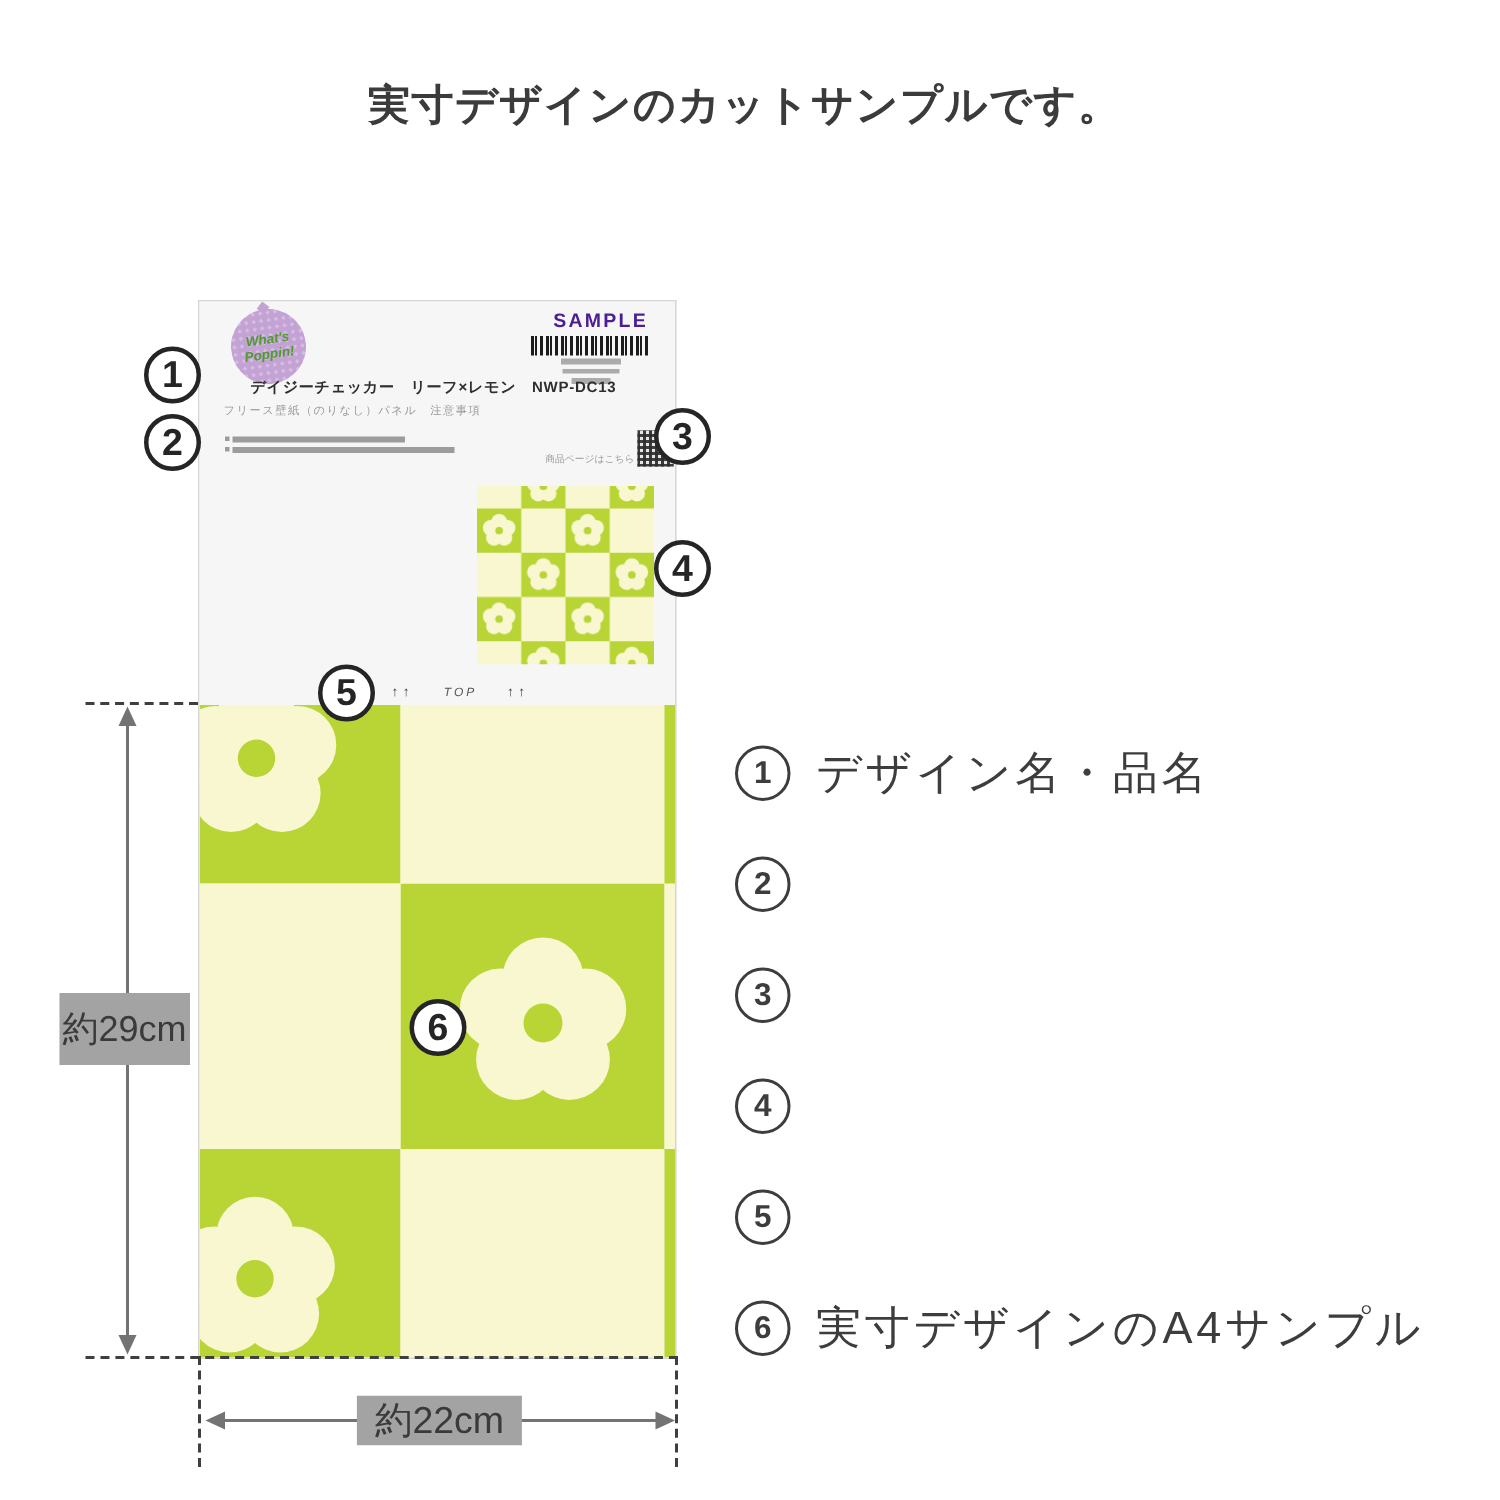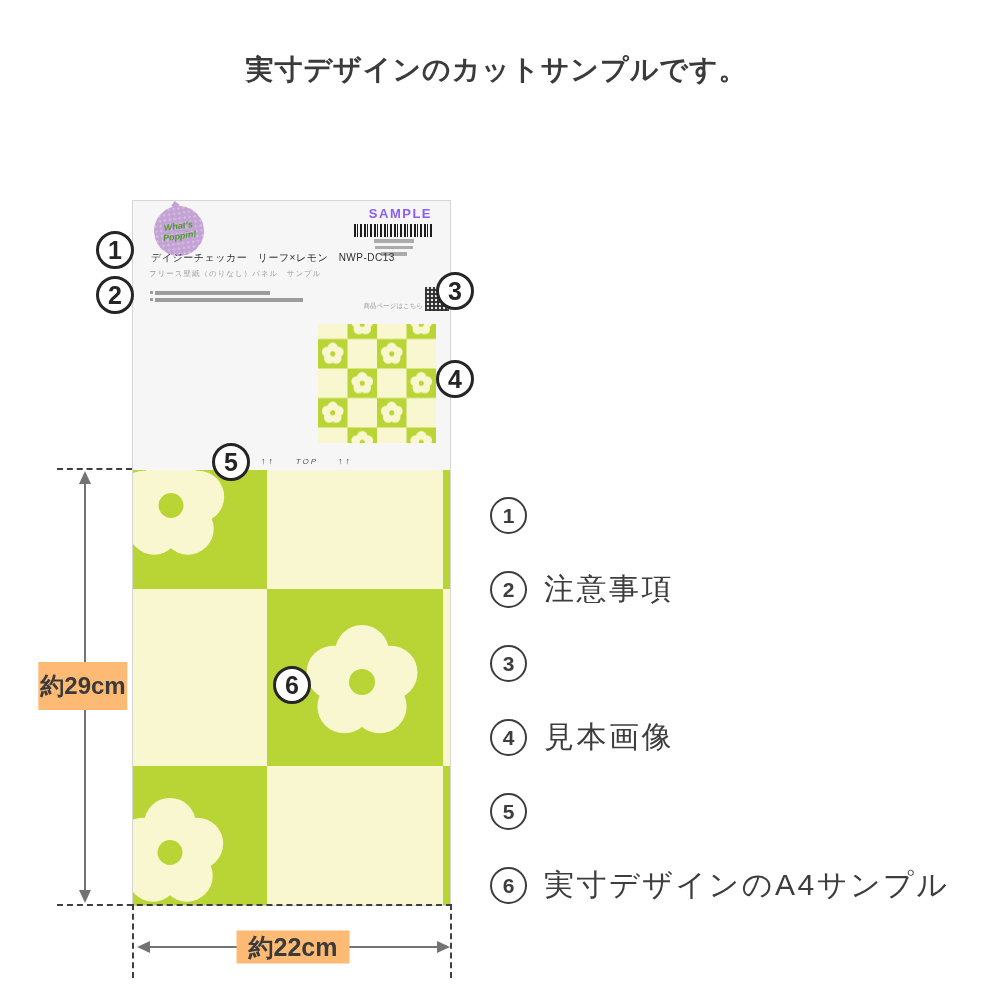--- a/index.html
+++ b/index.html
@@ -16,28 +16,28 @@
     background:#f6f6f6; border:1px solid #d6d6d6; }
   .label-area { position:absolute; left:0; top:0; width:317px; height:269px; background:#f6f6f6; }
   .logo { position:absolute; left:21px; top:5px; width:50px; height:50px; border-radius:50%;
     background-color:#c3a2d4;
     background-image:radial-gradient(#d6bbe3 1px, transparent 1.3px); background-size:5px 5px;
     transform:rotate(-8deg); display:flex; flex-direction:column; align-items:center; justify-content:center; }
   .logo::before { content:""; position:absolute; top:-4px; left:22px; width:6px; height:6px;
     background:#c3a2d4; transform:rotate(45deg); }
   .logo span { font-size:9px; line-height:10px; font-weight:bold; font-style:italic; color:#4f9c2e; }
   .sample-word { position:absolute; right:18px; top:5px; font-size:13px; font-weight:bold;
-    letter-spacing:1.5px; color:#8b5cf6; }
+    letter-spacing:1.5px; color:#4c1d95; }
   .barcode { position:absolute; left:221px; top:23px; width:80px; height:13px;
     background:repeating-linear-gradient(90deg,#1c1c1c 0 2px,#f6f6f6 2px 3px,#1c1c1c 3px 4px,#f6f6f6 4px 6px,#1c1c1c 6px 8px,#f6f6f6 8px 10px); }
   .bar-stack { position:absolute; left:239px; top:38px; width:44px; display:flex;
     flex-direction:column; align-items:center; gap:3px; }
   .bar-stack i { display:block; height:3.5px; background:#ababab; }
   .bar-stack i:nth-child(1){ width:40px; } .bar-stack i:nth-child(2){ width:38px; } .bar-stack i:nth-child(3){ width:26px; }
-  .product-name { position:absolute; left:18px; top:50px; font-size:10px; font-weight:normal;
+  .product-name { position:absolute; left:34px; top:50px; font-size:10px; font-weight:bold;
     color:#2e2e2e; letter-spacing:0.5px; white-space:nowrap; }
   .product-spec { position:absolute; left:16px; top:68px; font-size:7.5px; color:#9a9a9a;
     letter-spacing:1px; white-space:nowrap; }
   .redacted-group { position:absolute; left:17px; top:90px; display:flex; flex-direction:column; gap:3.5px; }
   .redacted-line { display:flex; align-items:center; gap:2px; }
   .redacted-line b { width:3px; height:3px; background:#9c9c9c; }
   .redacted-line i { display:block; height:3.5px; background:#9c9c9c; }
   .redacted-line:nth-child(1) i { width:115px; } .redacted-line:nth-child(2) i { width:148px; }
   .qr-caption { position:absolute; right:27px; top:101px; font-size:6.5px; color:#9a9a9a; }
   .qr-code { position:absolute; right:1px; top:86px; width:24px; height:24px;
@@ -58,21 +58,21 @@
   .c5 { left:212px; top:443px; } .c6 { left:273px; top:666px; }
   
   .dash-h { position:absolute; height:0; border-top:2px dashed #3f3f3f; }
   .dash-v { position:absolute; width:0; border-left:2px dashed #3f3f3f; }
   .dim-line { position:absolute; background:#737373; }
   .tri { position:absolute; width:0; height:0; }
   .tri-up   { left:79px; top:471px; border-left:6px solid transparent; border-right:6px solid transparent; border-bottom:13px solid #737373; }
   .tri-down { left:79px; top:890px; border-left:6px solid transparent; border-right:6px solid transparent; border-top:13px solid #737373; }
   .tri-left { left:137px; top:941px; border-top:6px solid transparent; border-bottom:6px solid transparent; border-right:13px solid #737373; }
   .tri-right{ left:437px; top:941px; border-top:6px solid transparent; border-bottom:6px solid transparent; border-left:13px solid #737373; }
-  .dim-label { position:absolute; background:#fdba74; color:#3a3a3a; font-weight:700; white-space:nowrap; z-index:4; }
+  .dim-label { position:absolute; background:#a3a3a3; color:#3a3a3a; font-weight:400; white-space:nowrap; z-index:4; }
   .dim-label.v { left:83px; top:686px; transform:translate(-50%,-50%); font-size:24px; padding:8px 2px; }
   .dim-label.h { left:293px; top:947px; transform:translate(-50%,-50%); font-size:25px; padding:0 12px; }
   
   .legend { position:absolute; left:490px; top:497px; display:flex; flex-direction:column; gap:37px; }
   .legend-row { display:flex; align-items:center; gap:17px; height:37px; }
   .legend-circle { width:37px; height:37px; border-radius:50%; border:2.5px solid #3d3d3d;
     background:#fff; display:flex; align-items:center; justify-content:center;
     font-size:21px; font-weight:bold; color:#3d3d3d; flex:0 0 37px; }
   .legend-label { font-size:30px; color:#3d3d3d; letter-spacing:2.5px; white-space:nowrap; }
   svg.hidden-defs { position:absolute; width:0; height:0; }
@@ -114,21 +114,21 @@
       <span>Poppin!</span>
     </div>
     <div class="sample-word">SAMPLE</div>
     <div class="barcode"></div>
     <div class="bar-stack">
         <i></i>
         <i></i>
         <i></i>
       </div>
     <div class="product-name">デイジーチェッカー　リーフ×レモン　NWP-DC13</div>
-    <div class="product-spec">フリース壁紙（のりなし）パネル　サンプル</div>
+    <div class="product-spec">フリース壁紙（のりなし）パネル　注意事項</div>
     <div class="redacted-group">
       <div class="redacted-line">
           <b></b>
           <i></i>
         </div>
       <div class="redacted-line">
           <b></b>
           <i></i>
         </div>
     </div>
@@ -188,31 +188,30 @@
 <div class="dim-label v">約29cm</div>
 
 <div class="dim-line" style="left:148px; top:946px; width:290px; height:2px;"></div>
 <div class="tri tri-left"></div>
 <div class="tri tri-right"></div>
 <div class="dim-label h">約22cm</div>
 
 <div class="legend">
   <div class="legend-row">
     <span class="legend-circle">1</span>
+    <span class="legend-label">デザイン名・品名</span>
   </div>
   <div class="legend-row">
     <span class="legend-circle">2</span>
-    <span class="legend-label">注意事項</span>
   </div>
   <div class="legend-row">
     <span class="legend-circle">3</span>
   </div>
   <div class="legend-row">
     <span class="legend-circle">4</span>
-    <span class="legend-label">見本画像</span>
   </div>
   <div class="legend-row">
     <span class="legend-circle">5</span>
   </div>
   <div class="legend-row">
     <span class="legend-circle">6</span>
     <span class="legend-label">実寸デザインのA4サンプル</span>
   </div>
 </div>
 

